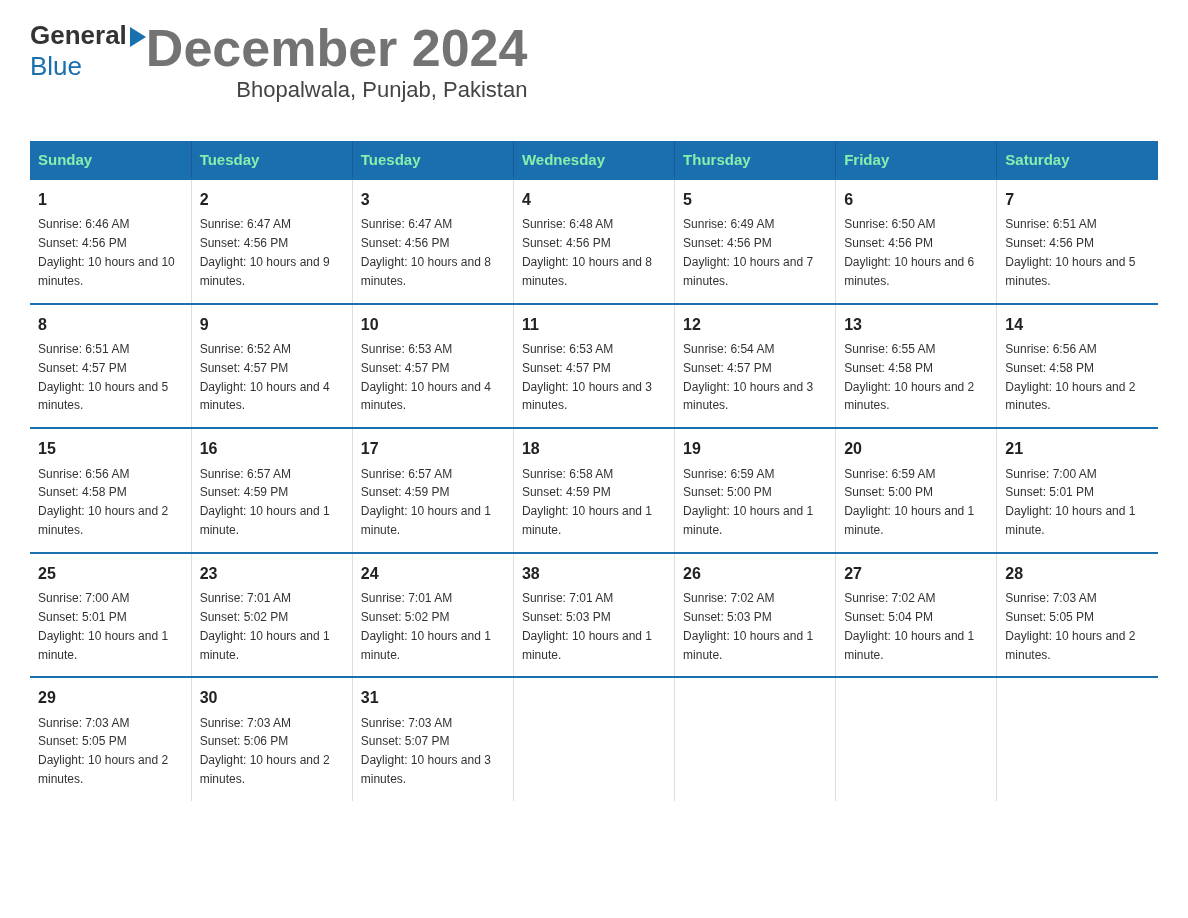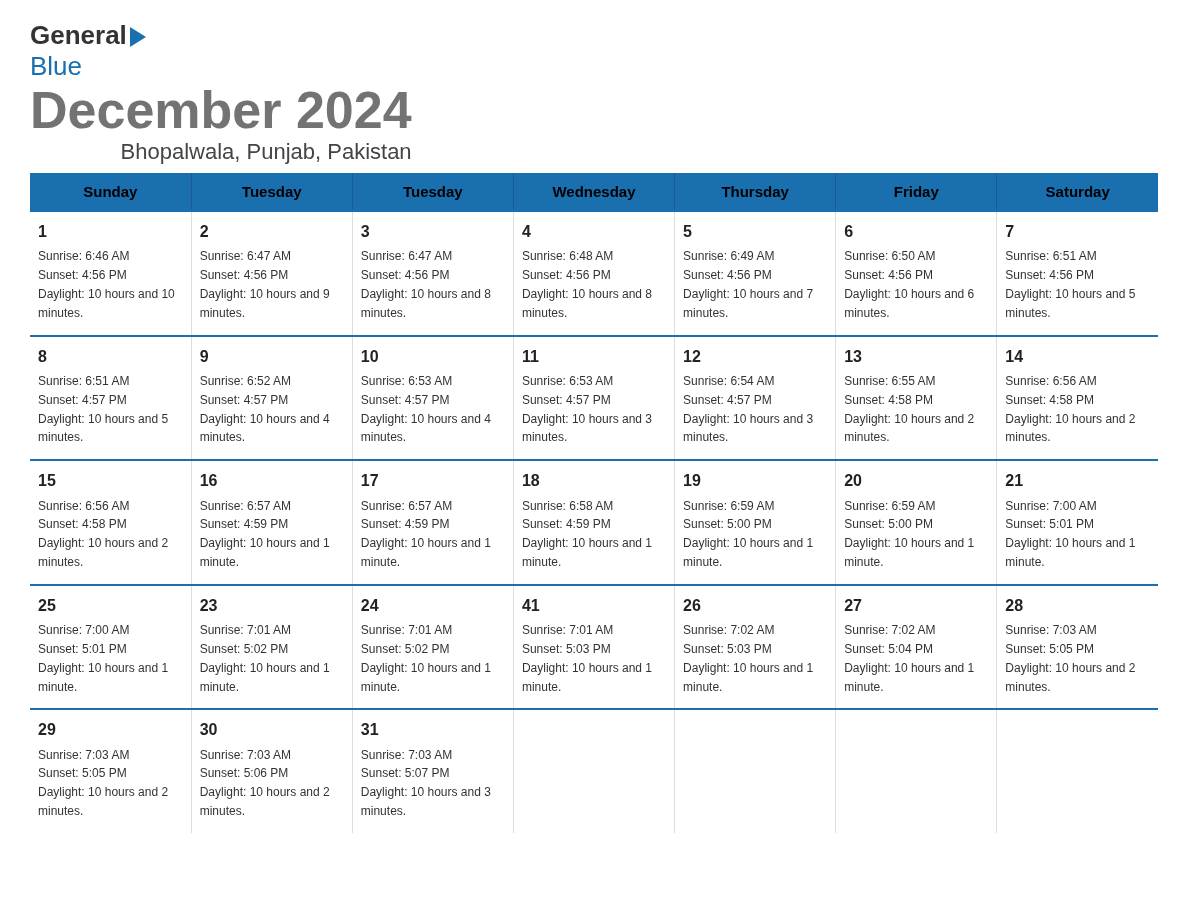--- a/index.html
+++ b/index.html
@@ -7,22 +7,21 @@
       font-family: Arial, sans-serif;
       background: #fff;
       width: 1188px;
       min-height: 918px;
       padding: 20px 30px;
     }
     .header {
       display: flex;
       justify-content: flex-start;
       align-items: flex-start;
-      margin-bottom: 8px;
-      flex-direction: column;
+      margin-bottom: 38px;
     }
     .logo-text-general {
       font-size: 26px;
       font-weight: bold;
       color: #333;
     }
     .logo-blue {
       font-size: 26px;
       font-weight: normal;
       color: #1a6faf;
@@ -61,25 +60,25 @@
     }
     table {
       width: 100%;
       border-collapse: collapse;
       table-layout: fixed;
     }
     thead tr {
       background-color: #1a6faf;
     }
     thead th {
-      color: #000000;
+      color: #86efac;
       font-size: 15px;
       font-weight: bold;
       padding: 10px 8px;
-      text-align: center;
+      text-align: left;
       border-right: 1px solid #1a5a9a;
     }
     thead th:last-child {
       border-right: none;
     }
     tbody tr {
       border-top: 2px solid #1a6faf;
     }
     tbody td {
       vertical-align: top;
@@ -167,21 +166,21 @@
         <td><span class="day-number">17</span><span class="day-info">Sunrise: 6:57 AM<br>Sunset: 4:59 PM<br>Daylight: 10 hours and 1 minute.</span></td>
         <td><span class="day-number">18</span><span class="day-info">Sunrise: 6:58 AM<br>Sunset: 4:59 PM<br>Daylight: 10 hours and 1 minute.</span></td>
         <td><span class="day-number">19</span><span class="day-info">Sunrise: 6:59 AM<br>Sunset: 5:00 PM<br>Daylight: 10 hours and 1 minute.</span></td>
         <td><span class="day-number">20</span><span class="day-info">Sunrise: 6:59 AM<br>Sunset: 5:00 PM<br>Daylight: 10 hours and 1 minute.</span></td>
         <td><span class="day-number">21</span><span class="day-info">Sunrise: 7:00 AM<br>Sunset: 5:01 PM<br>Daylight: 10 hours and 1 minute.</span></td>
       </tr>
       <tr>
         <td><span class="day-number">25</span><span class="day-info">Sunrise: 7:00 AM<br>Sunset: 5:01 PM<br>Daylight: 10 hours and 1 minute.</span></td>
         <td><span class="day-number">23</span><span class="day-info">Sunrise: 7:01 AM<br>Sunset: 5:02 PM<br>Daylight: 10 hours and 1 minute.</span></td>
         <td><span class="day-number">24</span><span class="day-info">Sunrise: 7:01 AM<br>Sunset: 5:02 PM<br>Daylight: 10 hours and 1 minute.</span></td>
-        <td><span class="day-number">41</span><span class="day-info">Sunrise: 7:01 AM<br>Sunset: 5:03 PM<br>Daylight: 10 hours and 1 minute.</span></td>
+        <td><span class="day-number">38</span><span class="day-info">Sunrise: 7:01 AM<br>Sunset: 5:03 PM<br>Daylight: 10 hours and 1 minute.</span></td>
         <td><span class="day-number">26</span><span class="day-info">Sunrise: 7:02 AM<br>Sunset: 5:03 PM<br>Daylight: 10 hours and 1 minute.</span></td>
         <td><span class="day-number">27</span><span class="day-info">Sunrise: 7:02 AM<br>Sunset: 5:04 PM<br>Daylight: 10 hours and 1 minute.</span></td>
         <td><span class="day-number">28</span><span class="day-info">Sunrise: 7:03 AM<br>Sunset: 5:05 PM<br>Daylight: 10 hours and 2 minutes.</span></td>
       </tr>
       <tr>
         <td><span class="day-number">29</span><span class="day-info">Sunrise: 7:03 AM<br>Sunset: 5:05 PM<br>Daylight: 10 hours and 2 minutes.</span></td>
         <td><span class="day-number">30</span><span class="day-info">Sunrise: 7:03 AM<br>Sunset: 5:06 PM<br>Daylight: 10 hours and 2 minutes.</span></td>
         <td><span class="day-number">31</span><span class="day-info">Sunrise: 7:03 AM<br>Sunset: 5:07 PM<br>Daylight: 10 hours and 3 minutes.</span></td>
         <td></td>
         <td></td>

